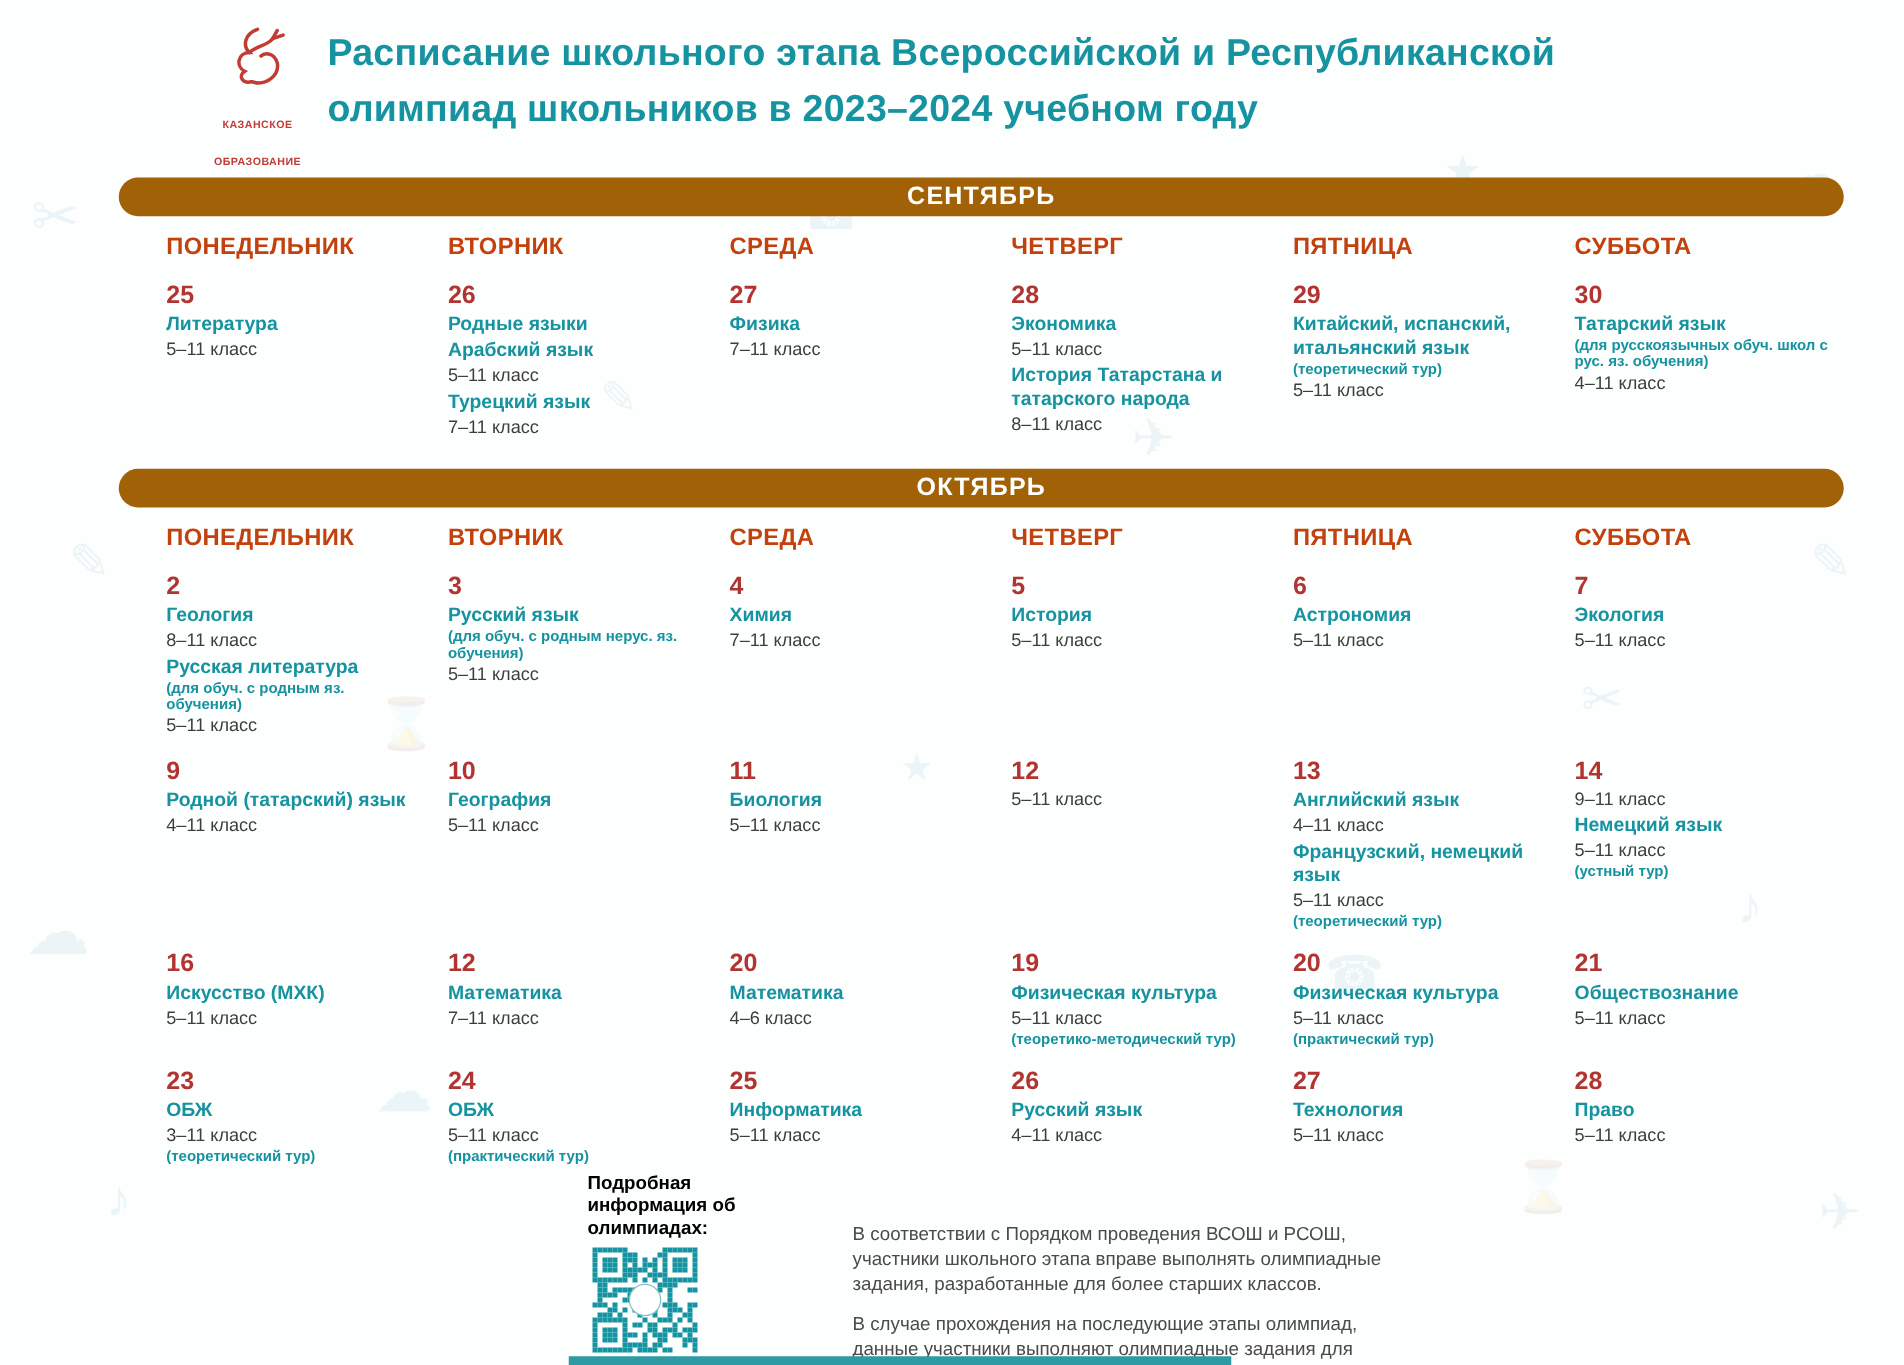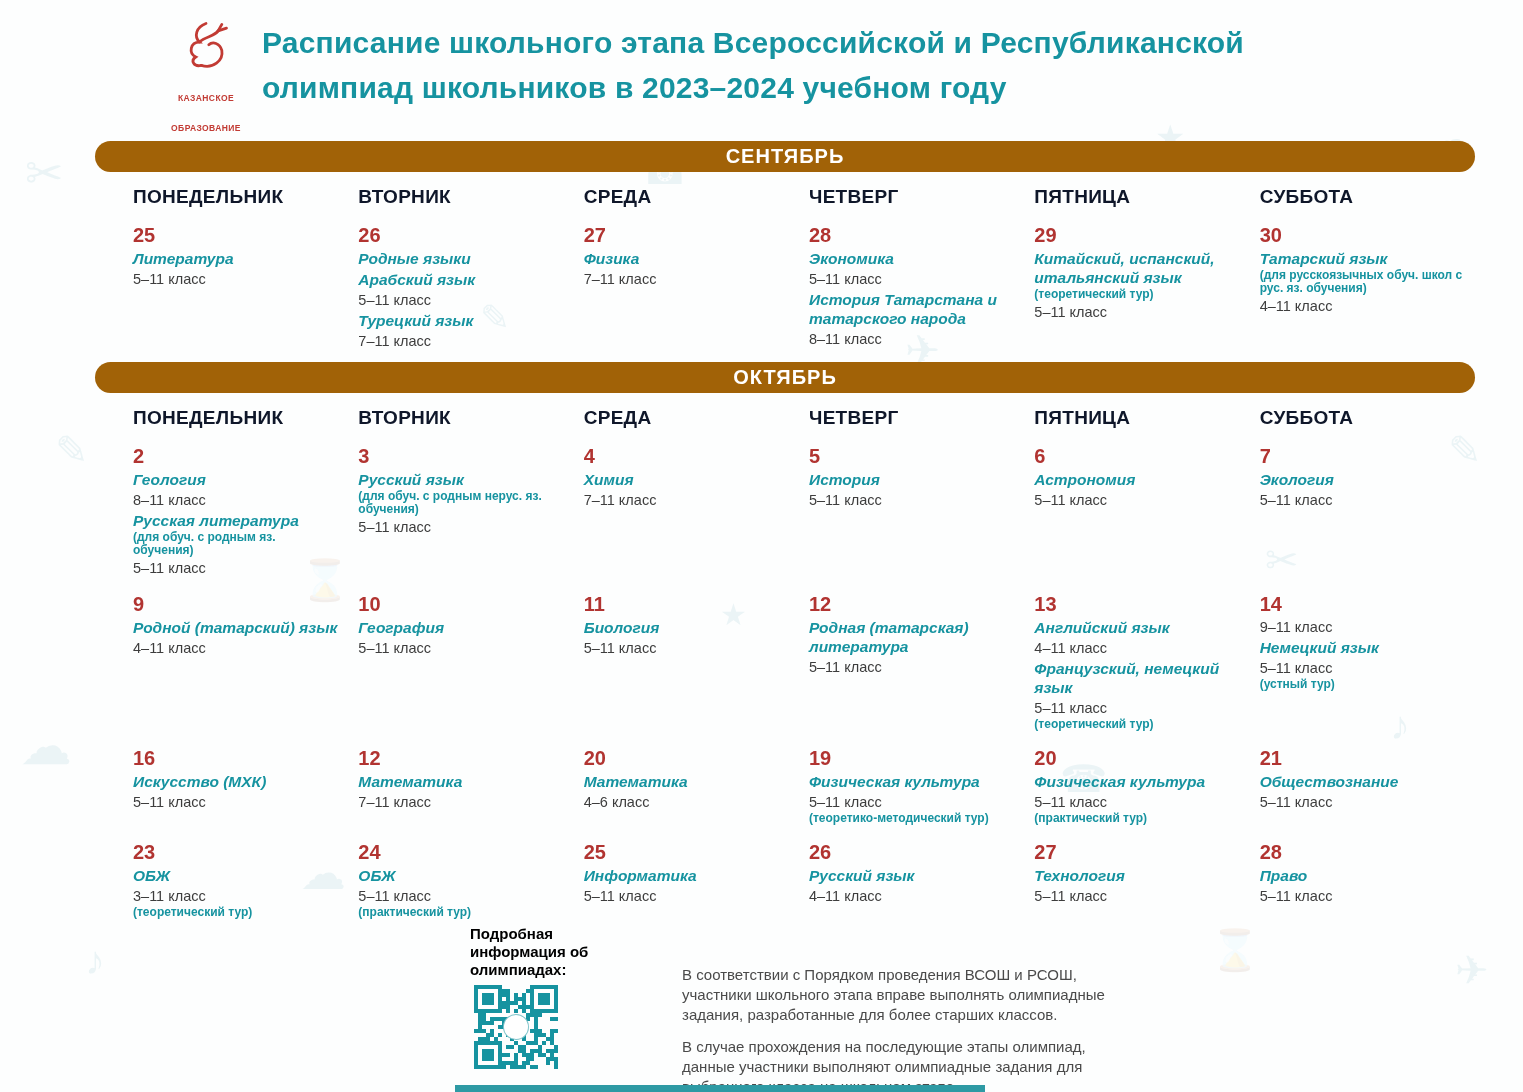--- a/index.html
+++ b/index.html
@@ -17,28 +17,28 @@
   .header{display:flex;align-items:flex-start;padding:16px 40px 0 170px;}
   .logo-block{flex:0 0 auto;width:72px;text-align:center;}
   .logo-name{font-size:8.5px;font-weight:700;color:#c23b34;line-height:1.25;margin-top:19px;letter-spacing:.4px;}
   .title-block{margin-left:20px;padding-top:4px;}
   .title-line{color:#1693a0;font-weight:700;font-size:30px;line-height:45px;letter-spacing:.2px;}
 
   
   .content{width:1380px;margin-left:95px;margin-top:8px;}
   .month-banner{height:31px;line-height:31px;background:#a16207;border-radius:16px;
     color:#ffffff;text-align:center;font-size:20px;font-weight:700;letter-spacing:1px;}
-  .month--october{margin-top:12px;}
+  .month--october{margin-top:24px;}
   .grid{display:grid;grid-template-columns:repeat(6,1fr);column-gap:14px;padding-left:38px;padding-right:4px;}
   .weekdays{margin-top:14px;}
-  .weekday{color:#0f172a;font-weight:700;font-size:19px;letter-spacing:.3px;}
+  .weekday{color:#c2410c;font-weight:700;font-size:19px;letter-spacing:.3px;}
   .week{margin-top:10px;margin-bottom:6px;align-items:start;}
   .cell{padding-right:6px;}
   .date{font-size:20px;font-weight:700;color:#b13431;margin:6px 0 2px;}
-  .subject{font-size:15.5px;font-weight:700;color:#1693a0;line-height:19px;margin-top:2px;font-style:italic;}
+  .subject{font-size:15.5px;font-weight:700;color:#1693a0;line-height:19px;margin-top:2px;}
   .note{font-size:12px;font-weight:700;color:#1693a0;line-height:13px;margin-top:1px;}
   .classes{font-size:14.5px;color:#3d3d3d;line-height:18px;margin-top:2px;}
 
   
   .footer{display:flex;margin:4px 0 0 470px;width:950px;}
   .qr-col{width:182px;flex:0 0 auto;}
   .qr-label{color:#000000;font-weight:700;font-size:15px;line-height:18px;}
   .qr-box{margin-top:6px;width:84px;height:84px;position:relative;margin-left:4px;}
   .qr-grid{display:grid;grid-template-columns:repeat(21,4px);grid-auto-rows:4px;}
   .qr-cell.on{background:#1693a0;}
@@ -204,21 +204,20 @@
             <div class="subject">География</div>
             <div class="classes">5–11 класс</div>
           </div>
           <div class="cell">
             <div class="date">11</div>
             <div class="subject">Биология</div>
             <div class="classes">5–11 класс</div>
           </div>
           <div class="cell">
             <div class="date">12</div>
-            <div class="subject">Родная (татарская) литература</div>
             <div class="classes">5–11 класс</div>
           </div>
           <div class="cell">
             <div class="date">13</div>
             <div class="subject">Английский язык</div>
             <div class="classes">4–11 класс</div>
             <div class="subject">Французский, немецкий язык</div>
             <div class="classes">5–11 класс</div>
             <div class="note">(теоретический тур)</div>
           </div>

